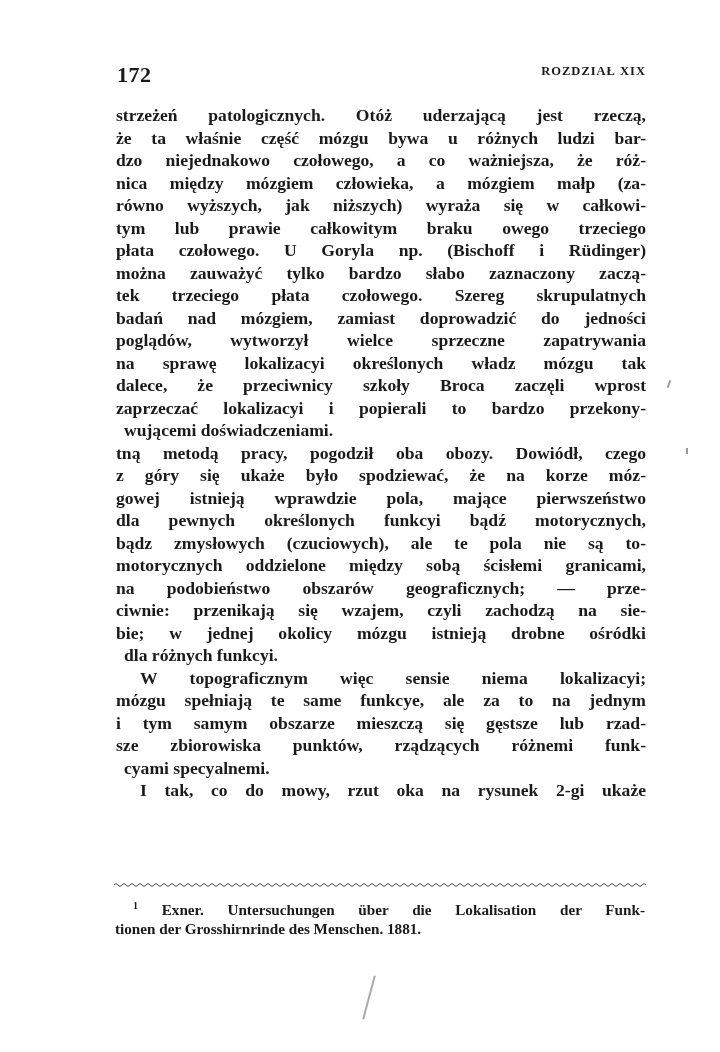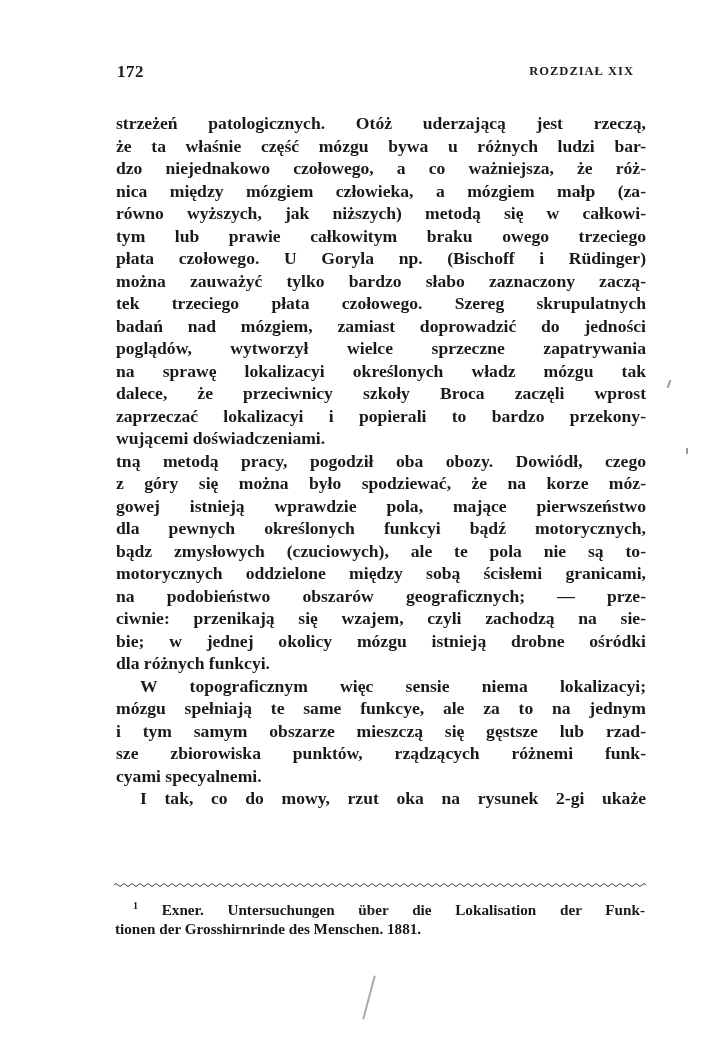--- a/index.html
+++ b/index.html
@@ -1,24 +1,24 @@
 <!DOCTYPE html>
 <html><head>
 <meta charset="utf-8">
 <style>
   html, body { margin:0; padding:0; background:#ffffff; }
   body { width:720px; height:1052px; position:relative; overflow:hidden;
          font-family:"Liberation Serif","DejaVu Serif",serif; color:#1a1a1a; }
   .header { position:absolute; top:62px; left:117px; width:529px; height:24px; }
-  .page-num { position:absolute; left:0; top:0; font-size:17px; font-weight:bold; letter-spacing:0.5px; }
-  .running-head { position:absolute; right:12px; top:2px; font-size:12.5px; font-weight:bold; letter-spacing:1px; }
-  .body-text { position:absolute; top:112px; left:116px; width:530px; }
+  .page-num { position:absolute; left:0; top:0; font-size:22px; font-weight:bold; letter-spacing:0.5px; }
+  .running-head { position:absolute; right:0; top:2px; font-size:12.5px; font-weight:bold; letter-spacing:1px; }
+  .body-text { position:absolute; top:104px; left:116px; width:530px; }
   .line { display:block; height:22.5px; line-height:22.5px; font-size:17.6px; font-weight:bold;
           text-align:justify; text-align-last:justify; white-space:nowrap; overflow:visible; }
-  .line.last { text-align-last:left; }
+  .line.last { text-align-last:left;margin-left:8px; }
   .line.indent { padding-left:24px; }
   .rule { position:absolute; top:882px; left:114px; width:532px; height:6px; }
   .footnote { position:absolute; top:900px; left:115px; width:530px; }
   .fn-line { display:block; font-size:15.2px; font-weight:bold; line-height:19px; white-space:nowrap;
              text-align:justify; text-align-last:justify; }
   .fn-line.last { text-align-last:left; }
   .fn-line.indent { padding-left:18px; }
   .sup { font-size:10px; vertical-align:super; line-height:0; }
   .speck { position:absolute; background:#9a9a9a; }
 </style>
@@ -28,34 +28,34 @@
 <div class="header">
   <span class="page-num">172</span>
   <span class="running-head">ROZDZIAŁ XIX</span>
 </div>
 
 <div class="body-text">
   <span class="line">strzeżeń patologicznych. Otóż uderzającą jest rzeczą,</span>
   <span class="line">że ta właśnie część mózgu bywa u różnych ludzi bar-</span>
   <span class="line">dzo niejednakowo czołowego, a co ważniejsza, że róż-</span>
   <span class="line">nica między mózgiem człowieka, a mózgiem małp (za-</span>
-  <span class="line">równo wyższych, jak niższych) metodą się w całkowi-</span>
+  <span class="line">równo wyższych, jak niższych) wyraża się w całkowi-</span>
   <span class="line">tym lub prawie całkowitym braku owego trzeciego</span>
   <span class="line">płata czołowego. U Goryla np. (Bischoff i Rüdinger)</span>
   <span class="line">można zauważyć tylko bardzo słabo zaznaczony zaczą-</span>
   <span class="line">tek trzeciego płata czołowego. Szereg skrupulatnych</span>
   <span class="line">badań nad mózgiem, zamiast doprowadzić do jedności</span>
   <span class="line">poglądów, wytworzył wielce sprzeczne zapatrywania</span>
   <span class="line">na sprawę lokalizacyi określonych władz mózgu tak</span>
   <span class="line">dalece, że przeciwnicy szkoły Broca zaczęli wprost</span>
   <span class="line">zaprzeczać lokalizacyi i popierali to bardzo przekony-</span>
   <span class="line last">wującemi doświadczeniami.</span>
 
   <span class="line">tną metodą pracy, pogodził oba obozy. Dowiódł, czego</span>
-  <span class="line">z góry się można było spodziewać, że na korze móz-</span>
+  <span class="line">z góry się ukaże było spodziewać, że na korze móz-</span>
   <span class="line">gowej istnieją wprawdzie pola, mające pierwszeństwo</span>
   <span class="line">dla pewnych określonych funkcyi bądź motorycznych,</span>
   <span class="line">bądz zmysłowych (czuciowych), ale te pola nie są to-</span>
   <span class="line">motorycznych oddzielone między sobą ścisłemi granicami,</span>
   <span class="line">na podobieństwo obszarów geograficznych; — prze-</span>
   <span class="line">ciwnie: przenikają się wzajem, czyli zachodzą na sie-</span>
   <span class="line">bie; w jednej okolicy mózgu istnieją drobne ośródki</span>
   <span class="line last">dla różnych funkcyi.</span>
 
   <span class="line indent">W topograficznym więc sensie niema lokalizacyi;</span>

